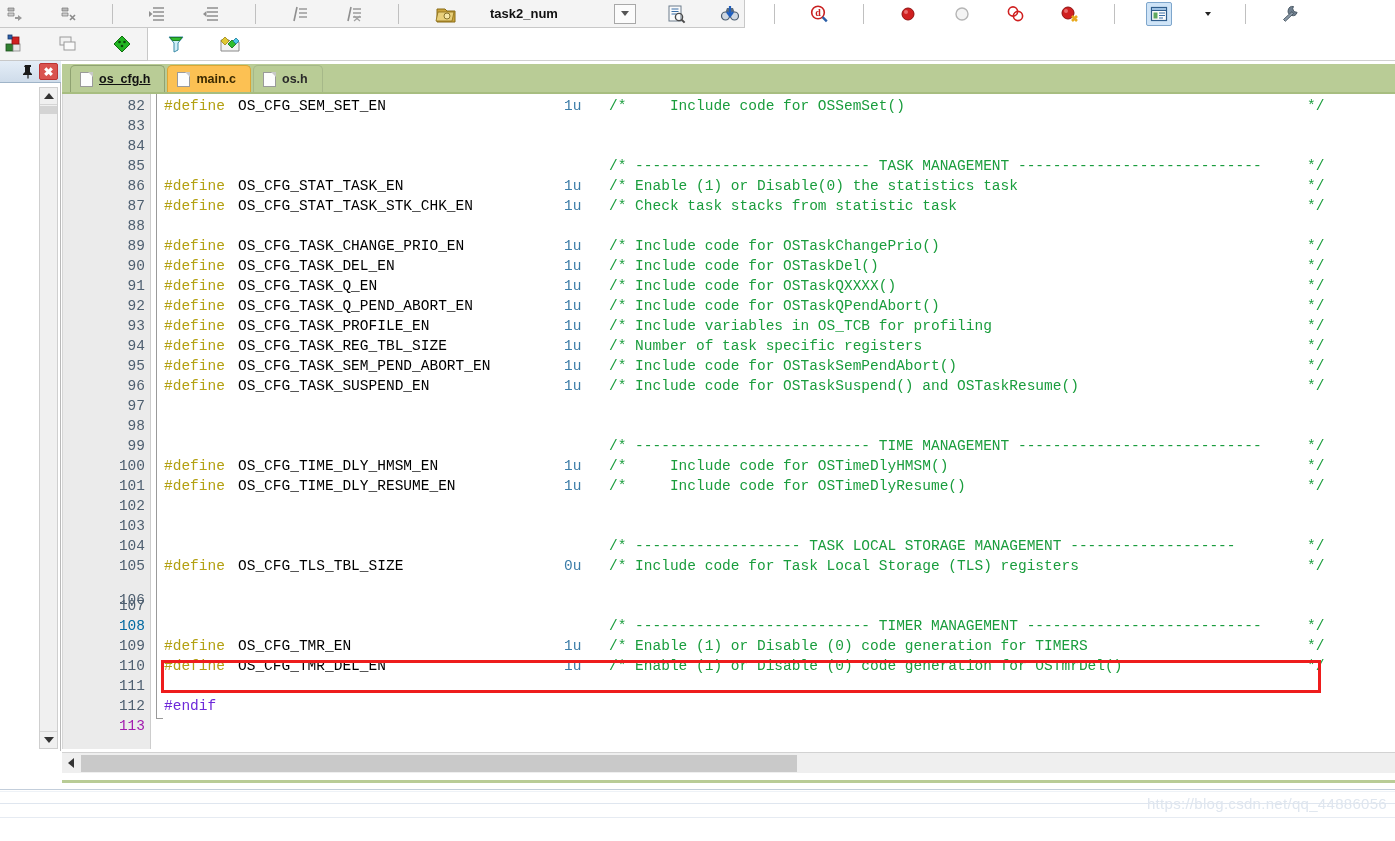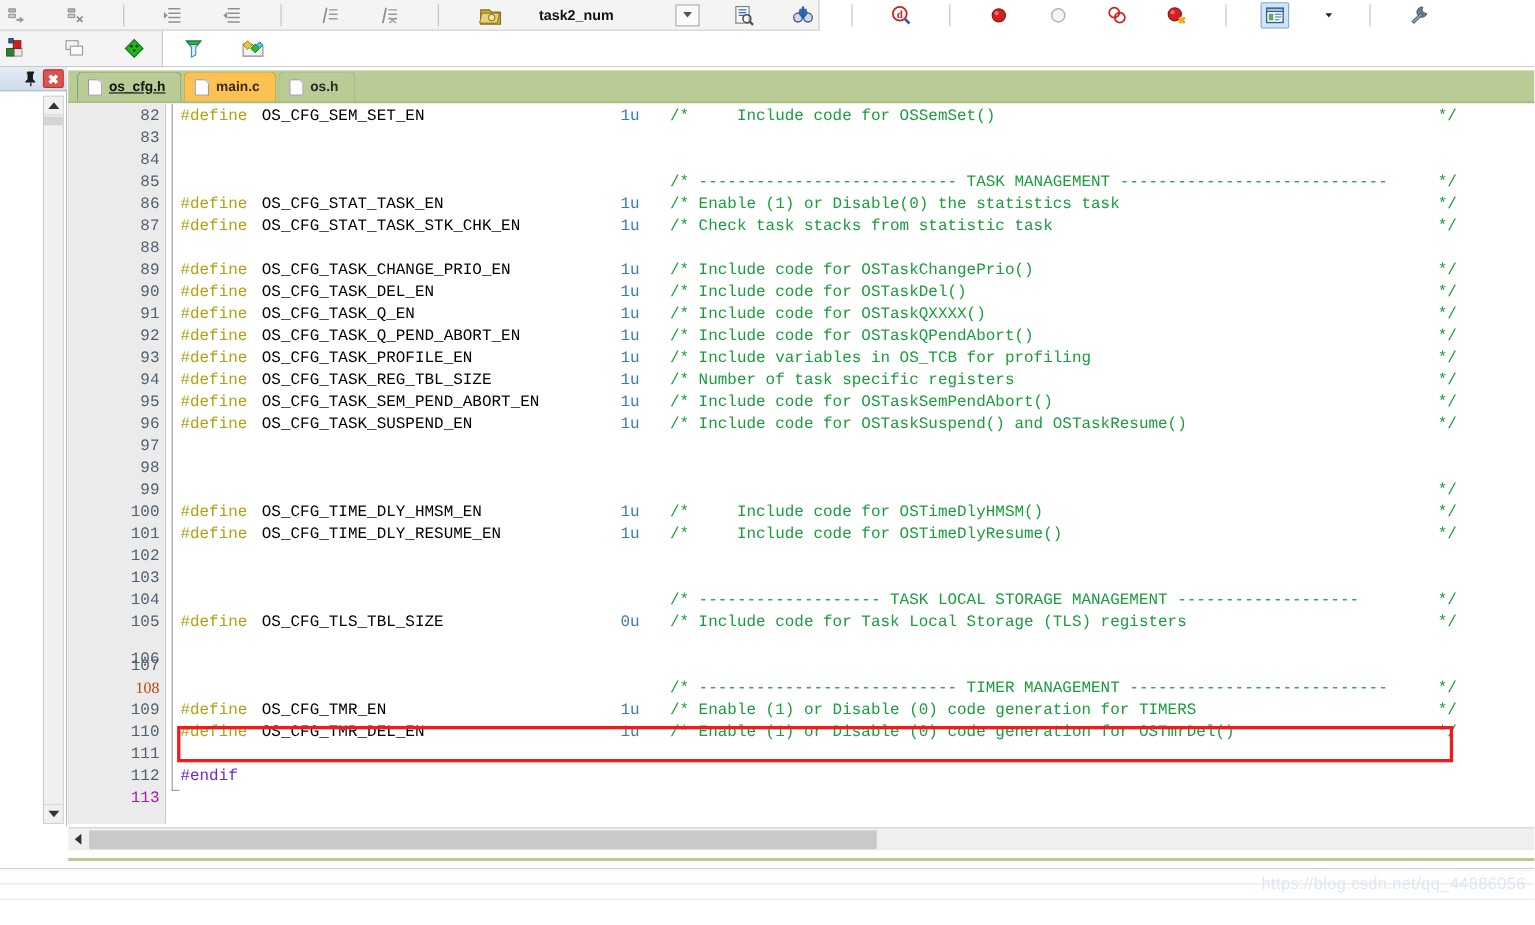--- a/index.html
+++ b/index.html
@@ -444,30 +444,30 @@
           <div class="code-line" style="top: 142px;"><span class="lineno" style="color: rgb(78, 95, 112);">89</span><span class="ltext kw" style="color: rgb(179, 160, 18);">#define</span><span class="id" style="position: absolute; left: 175px; color: rgb(0, 0, 0);">OS_CFG_TASK_CHANGE_PRIO_EN</span><span class="col-val num" style="left: 501px; color: rgb(59, 124, 168);">1u</span><span class="col-cmt cmt" style="left: 546px; color: rgb(26, 157, 61);">/* Include code for OSTaskChangePrio()</span><span class="col-end cmt" style="color: rgb(26, 157, 61);">*/</span></div>
           <div class="code-line" style="top: 162px;"><span class="lineno" style="color: rgb(78, 95, 112);">90</span><span class="ltext kw" style="color: rgb(179, 160, 18);">#define</span><span class="id" style="position: absolute; left: 175px; color: rgb(0, 0, 0);">OS_CFG_TASK_DEL_EN</span><span class="col-val num" style="left: 501px; color: rgb(59, 124, 168);">1u</span><span class="col-cmt cmt" style="left: 546px; color: rgb(26, 157, 61);">/* Include code for OSTaskDel()</span><span class="col-end cmt" style="color: rgb(26, 157, 61);">*/</span></div>
           <div class="code-line" style="top: 182px;"><span class="lineno" style="color: rgb(78, 95, 112);">91</span><span class="ltext kw" style="color: rgb(179, 160, 18);">#define</span><span class="id" style="position: absolute; left: 175px; color: rgb(0, 0, 0);">OS_CFG_TASK_Q_EN</span><span class="col-val num" style="left: 501px; color: rgb(59, 124, 168);">1u</span><span class="col-cmt cmt" style="left: 546px; color: rgb(26, 157, 61);">/* Include code for OSTaskQXXXX()</span><span class="col-end cmt" style="color: rgb(26, 157, 61);">*/</span></div>
           <div class="code-line" style="top: 202px;"><span class="lineno" style="color: rgb(78, 95, 112);">92</span><span class="ltext kw" style="color: rgb(179, 160, 18);">#define</span><span class="id" style="position: absolute; left: 175px; color: rgb(0, 0, 0);">OS_CFG_TASK_Q_PEND_ABORT_EN</span><span class="col-val num" style="left: 501px; color: rgb(59, 124, 168);">1u</span><span class="col-cmt cmt" style="left: 546px; color: rgb(26, 157, 61);">/* Include code for OSTaskQPendAbort()</span><span class="col-end cmt" style="color: rgb(26, 157, 61);">*/</span></div>
           <div class="code-line" style="top: 222px;"><span class="lineno" style="color: rgb(78, 95, 112);">93</span><span class="ltext kw" style="color: rgb(179, 160, 18);">#define</span><span class="id" style="position: absolute; left: 175px; color: rgb(0, 0, 0);">OS_CFG_TASK_PROFILE_EN</span><span class="col-val num" style="left: 501px; color: rgb(59, 124, 168);">1u</span><span class="col-cmt cmt" style="left: 546px; color: rgb(26, 157, 61);">/* Include variables in OS_TCB for profiling</span><span class="col-end cmt" style="color: rgb(26, 157, 61);">*/</span></div>
           <div class="code-line" style="top: 242px;"><span class="lineno" style="color: rgb(78, 95, 112);">94</span><span class="ltext kw" style="color: rgb(179, 160, 18);">#define</span><span class="id" style="position: absolute; left: 175px; color: rgb(0, 0, 0);">OS_CFG_TASK_REG_TBL_SIZE</span><span class="col-val num" style="left: 501px; color: rgb(59, 124, 168);">1u</span><span class="col-cmt cmt" style="left: 546px; color: rgb(26, 157, 61);">/* Number of task specific registers</span><span class="col-end cmt" style="color: rgb(26, 157, 61);">*/</span></div>
           <div class="code-line" style="top: 262px;"><span class="lineno" style="color: rgb(78, 95, 112);">95</span><span class="ltext kw" style="color: rgb(179, 160, 18);">#define</span><span class="id" style="position: absolute; left: 175px; color: rgb(0, 0, 0);">OS_CFG_TASK_SEM_PEND_ABORT_EN</span><span class="col-val num" style="left: 501px; color: rgb(59, 124, 168);">1u</span><span class="col-cmt cmt" style="left: 546px; color: rgb(26, 157, 61);">/* Include code for OSTaskSemPendAbort()</span><span class="col-end cmt" style="color: rgb(26, 157, 61);">*/</span></div>
           <div class="code-line" style="top: 282px;"><span class="lineno" style="color: rgb(78, 95, 112);">96</span><span class="ltext kw" style="color: rgb(179, 160, 18);">#define</span><span class="id" style="position: absolute; left: 175px; color: rgb(0, 0, 0);">OS_CFG_TASK_SUSPEND_EN</span><span class="col-val num" style="left: 501px; color: rgb(59, 124, 168);">1u</span><span class="col-cmt cmt" style="left: 546px; color: rgb(26, 157, 61);">/* Include code for OSTaskSuspend() and OSTaskResume()</span><span class="col-end cmt" style="color: rgb(26, 157, 61);">*/</span></div>
           <div class="code-line" style="top: 302px;"><span class="lineno" style="color: rgb(78, 95, 112);">97</span></div>
           <div class="code-line" style="top: 322px;"><span class="lineno" style="color: rgb(78, 95, 112);">98</span></div>
-          <div class="code-line" style="top: 342px;"><span class="lineno" style="color: rgb(78, 95, 112);">99</span><span class="col-end cmt" style="color: rgb(26, 157, 61);">*/</span></div>
+          <div class="code-line" style="top: 342px;"><span class="lineno" style="color: rgb(78, 95, 112);">99</span><span class="col-cmt cmt" style="left: 546px; color: rgb(26, 157, 61);">/* --------------------------- TIME MANAGEMENT ----------------------------</span><span class="col-end cmt" style="color: rgb(26, 157, 61);">*/</span></div>
           <div class="code-line" style="top: 362px;"><span class="lineno" style="color: rgb(78, 95, 112);">100</span><span class="ltext kw" style="color: rgb(179, 160, 18);">#define</span><span class="id" style="position: absolute; left: 175px; color: rgb(0, 0, 0);">OS_CFG_TIME_DLY_HMSM_EN</span><span class="col-val num" style="left: 501px; color: rgb(59, 124, 168);">1u</span><span class="col-cmt cmt" style="left: 546px; color: rgb(26, 157, 61);">/*     Include code for OSTimeDlyHMSM()</span><span class="col-end cmt" style="color: rgb(26, 157, 61);">*/</span></div>
           <div class="code-line" style="top: 382px;"><span class="lineno" style="color: rgb(78, 95, 112);">101</span><span class="ltext kw" style="color: rgb(179, 160, 18);">#define</span><span class="id" style="position: absolute; left: 175px; color: rgb(0, 0, 0);">OS_CFG_TIME_DLY_RESUME_EN</span><span class="col-val num" style="left: 501px; color: rgb(59, 124, 168);">1u</span><span class="col-cmt cmt" style="left: 546px; color: rgb(26, 157, 61);">/*     Include code for OSTimeDlyResume()</span><span class="col-end cmt" style="color: rgb(26, 157, 61);">*/</span></div>
           <div class="code-line" style="top: 402px;"><span class="lineno" style="color: rgb(78, 95, 112);">102</span></div>
           <div class="code-line" style="top: 422px;"><span class="lineno" style="color: rgb(78, 95, 112);">103</span></div>
           <div class="code-line" style="top: 442px;"><span class="lineno" style="color: rgb(78, 95, 112);">104</span><span class="col-cmt cmt" style="left: 546px; color: rgb(26, 157, 61);">/* ------------------- TASK LOCAL STORAGE MANAGEMENT -------------------</span><span class="col-end cmt" style="color: rgb(26, 157, 61);">*/</span></div>
           <div class="code-line" style="top: 462px;"><span class="lineno" style="color: rgb(78, 95, 112);">105</span><span class="ltext kw" style="color: rgb(179, 160, 18);">#define</span><span class="id" style="position: absolute; left: 175px; color: rgb(0, 0, 0);">OS_CFG_TLS_TBL_SIZE</span><span class="col-val num" style="left: 501px; color: rgb(59, 124, 168);">0u</span><span class="col-cmt cmt" style="left: 546px; color: rgb(26, 157, 61);">/* Include code for Task Local Storage (TLS) registers</span><span class="col-end cmt" style="color: rgb(26, 157, 61);">*/</span></div>
           <div class="code-line" style="top: 496px;"><span class="lineno" style="color: rgb(78, 95, 112);">106</span></div>
           <div class="code-line" style="top: 502px;"><span class="lineno" style="color: rgb(78, 95, 112);">107</span></div>
-          <div class="code-line" style="top: 522px;"><span class="lineno" style="color: #c2410c; font-family: Liberation Serif, serif;">108</span><span class="col-cmt cmt" style="left: 546px; color: rgb(26, 157, 61);">/* --------------------------- TIMER MANAGEMENT ---------------------------</span><span class="col-end cmt" style="color: rgb(26, 157, 61);">*/</span></div>
+          <div class="code-line" style="top: 522px;"><span class="lineno" style="color: #0369a1;">108</span><span class="col-cmt cmt" style="left: 546px; color: rgb(26, 157, 61);">/* --------------------------- TIMER MANAGEMENT ---------------------------</span><span class="col-end cmt" style="color: rgb(26, 157, 61);">*/</span></div>
           <div class="code-line" style="top: 542px;"><span class="lineno" style="color: rgb(78, 95, 112);">109</span><span class="ltext kw" style="color: rgb(179, 160, 18);">#define</span><span class="id" style="position: absolute; left: 175px; color: rgb(0, 0, 0);">OS_CFG_TMR_EN</span><span class="col-val num" style="left: 501px; color: rgb(59, 124, 168);">1u</span><span class="col-cmt cmt" style="left: 546px; color: rgb(26, 157, 61);">/* Enable (1) or Disable (0) code generation for TIMERS</span><span class="col-end cmt" style="color: rgb(26, 157, 61);">*/</span></div>
           <div class="code-line" style="top: 562px;"><span class="lineno" style="color: rgb(78, 95, 112);">110</span><span class="ltext kw" style="color: rgb(179, 160, 18);">#define</span><span class="id" style="position: absolute; left: 175px; color: rgb(0, 0, 0);">OS_CFG_TMR_DEL_EN</span><span class="col-val num" style="left: 501px; color: rgb(59, 124, 168);">1u</span><span class="col-cmt cmt" style="left: 546px; color: rgb(26, 157, 61);">/* Enable (1) or Disable (0) code generation for OSTmrDel()</span><span class="col-end cmt" style="color: rgb(26, 157, 61);">*/</span></div>
           <div class="code-line" style="top: 582px;"><span class="lineno" style="color: rgb(78, 95, 112);">111</span></div>
           <div class="code-line" style="top: 602px;"><span class="lineno" style="color: rgb(78, 95, 112);">112</span><span class="ltext kw" style="color: #6d28d9;">#endif</span></div>
           <div class="code-line" style="top: 622px;"><span class="lineno" style="color: #a21caf;">113</span></div>
         </div>
 
       <div id="redbox" style="border-color: rgb(238, 28, 28);"></div>
     </div>
 

